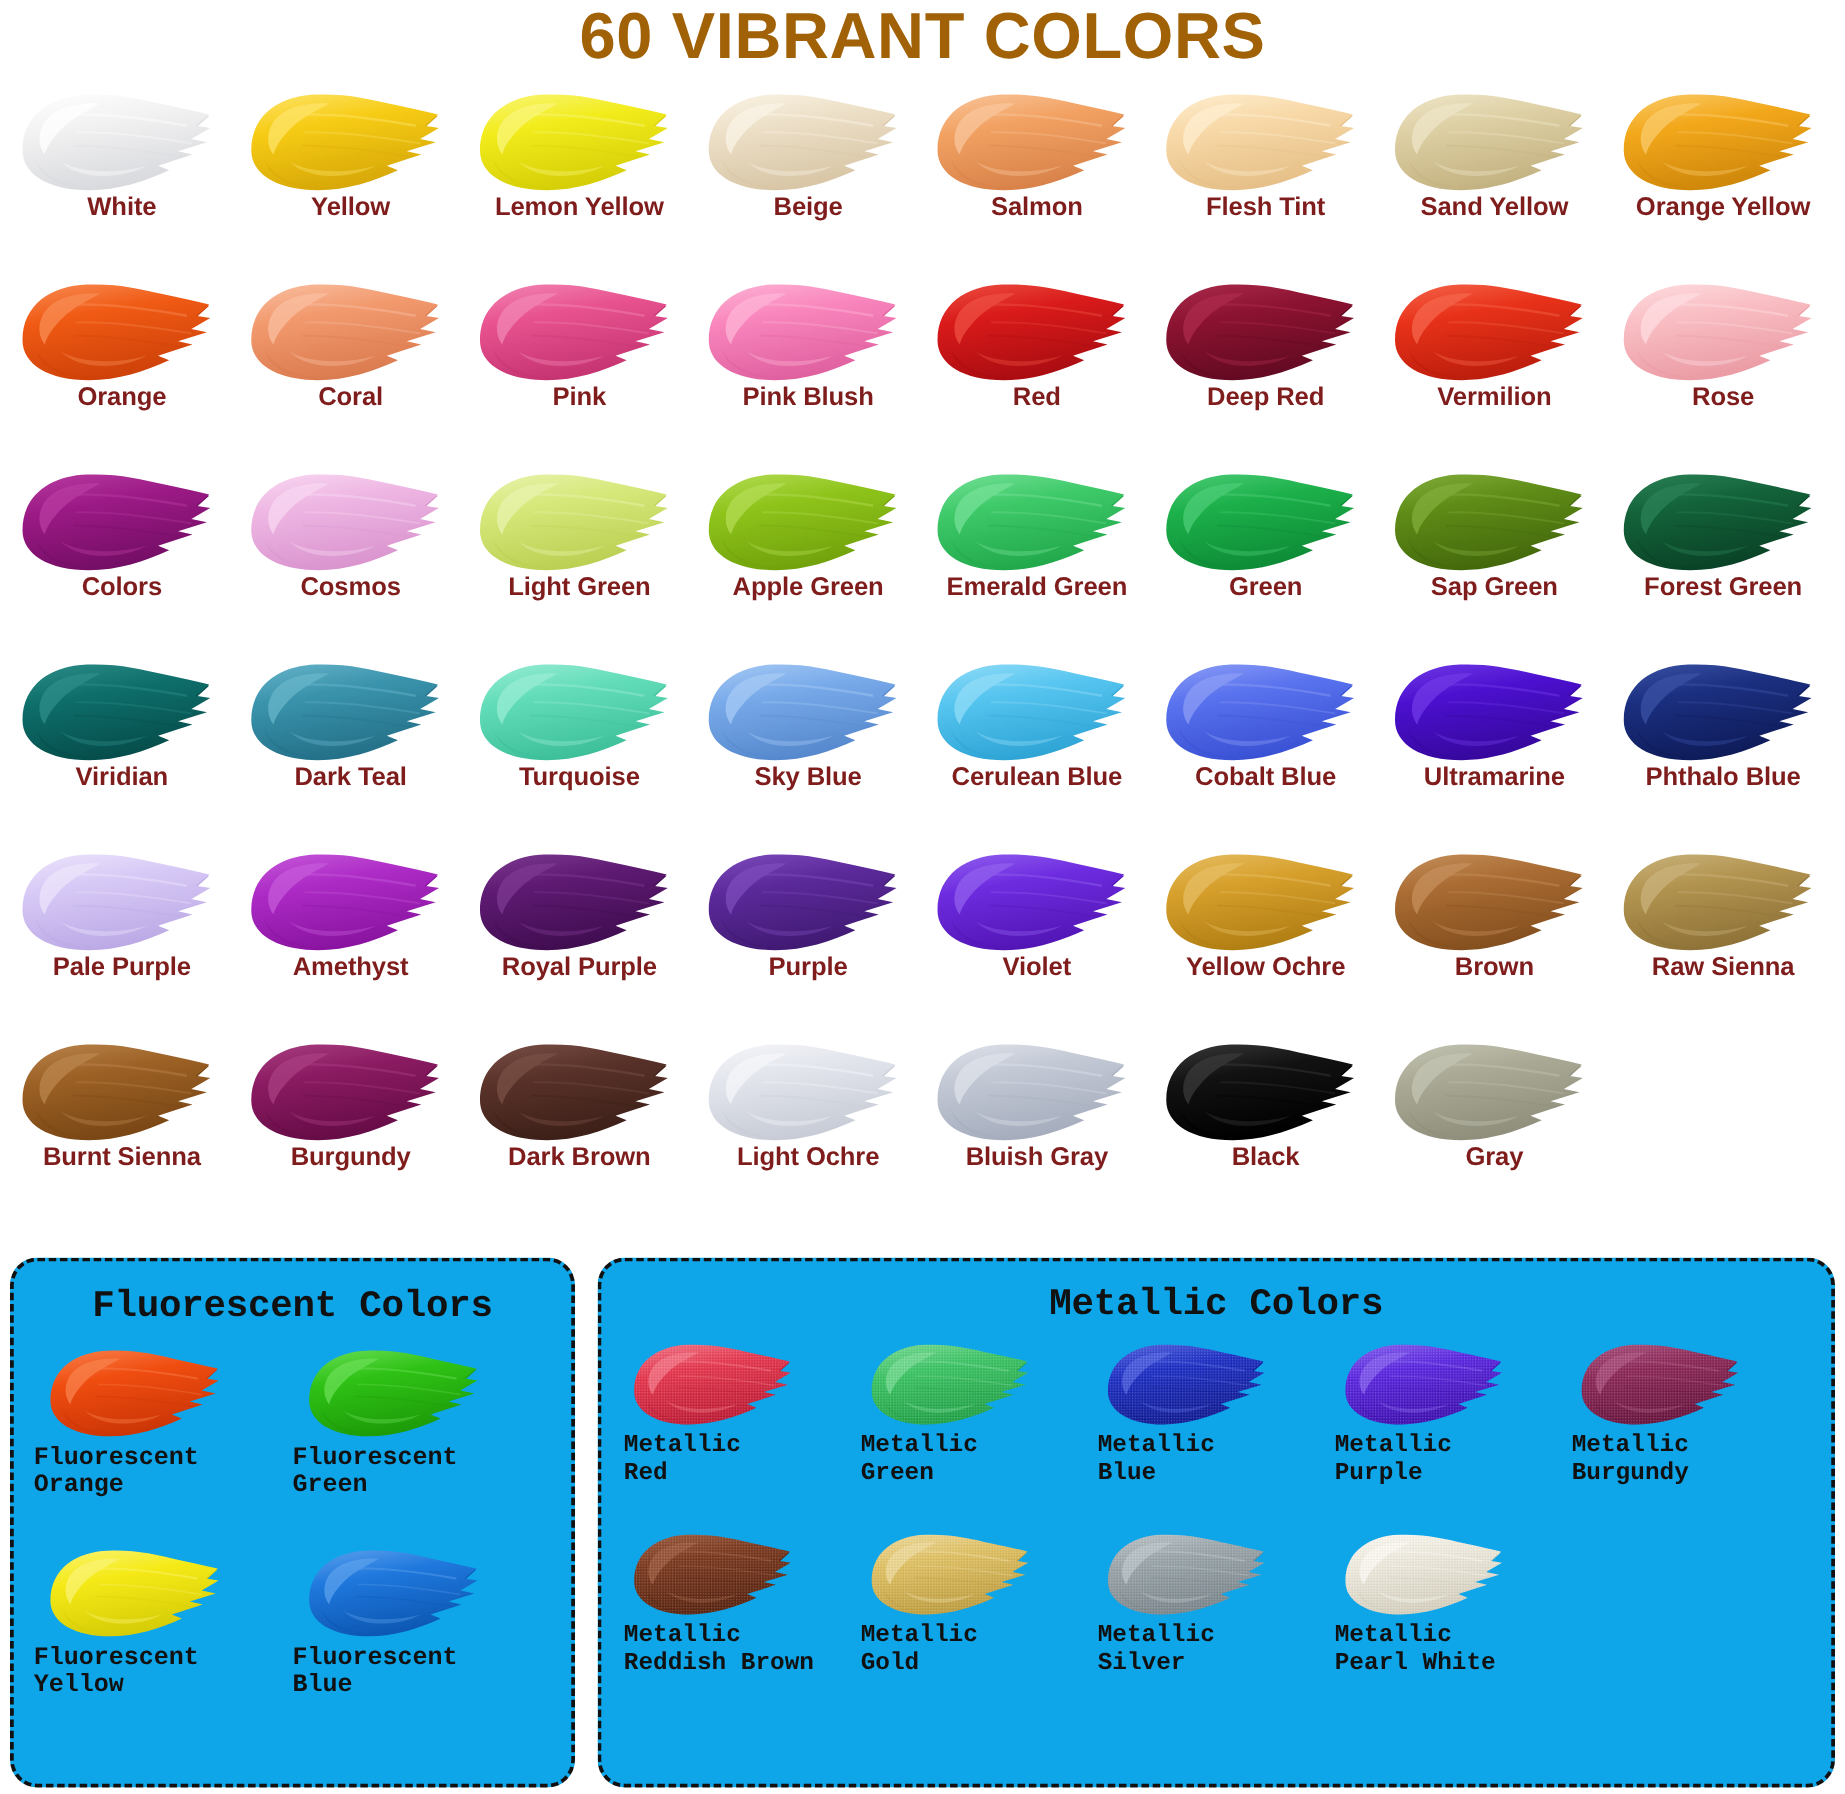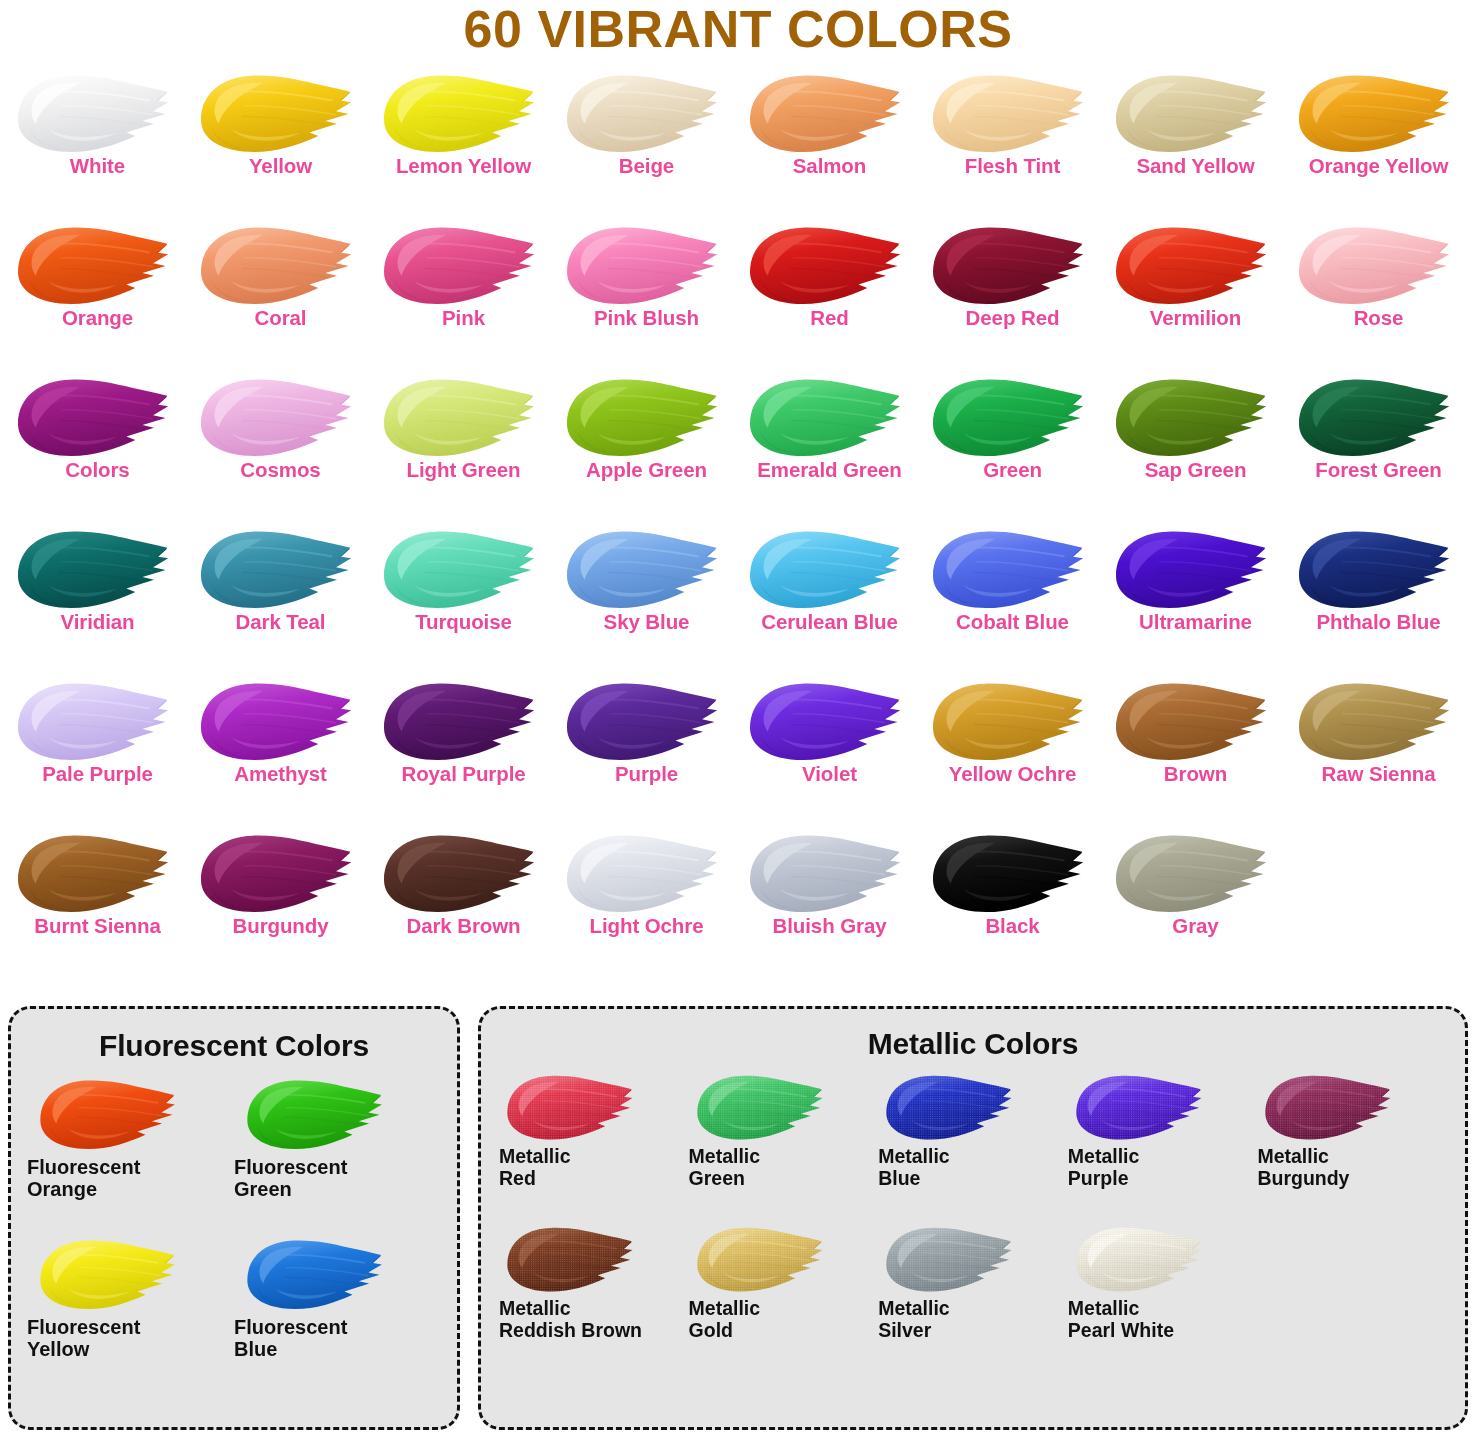--- a/index.html
+++ b/index.html
@@ -49,21 +49,21 @@
   .swatch-wrap {
     width: 178px;
     height: 96px;
     position: relative;
     display: block;
   }
   .swatch-wrap svg { display: block; width: 100%; height: 100%; }
   .cell-label {
     font-size: 20.5px;
     font-weight: 700;
-    color: #ec4899;
+    color: #7f1d1d;
     text-align: left;
     line-height: 1.12;
     margin-top: -6px;
     letter-spacing: -0.1px;
   }
 
   
   .bottom {
     position: absolute;
     left: 0;
@@ -74,21 +74,22 @@
     align-items: stretch;
     padding: 0 8px 0 8px;
     box-sizing: border-box;
     gap: 18px;
   }
   .dashed-box {
     border: 3.5px dashed #111111;
     border-radius: 22px;
     box-sizing: border-box;
     position: relative;
-    background: #e5e5e5;
+    background: #0ea5e9;
+    font-family: Liberation Mono, monospace;
   }
   .box-fluor { width: 452px; flex: 0 0 452px; }
   .box-metal { flex: 1 1 auto; }
 
   .box-title {
     text-align: center;
     font-size: 30px;
     font-weight: 700;
     color: #111111;
     margin: 0;

